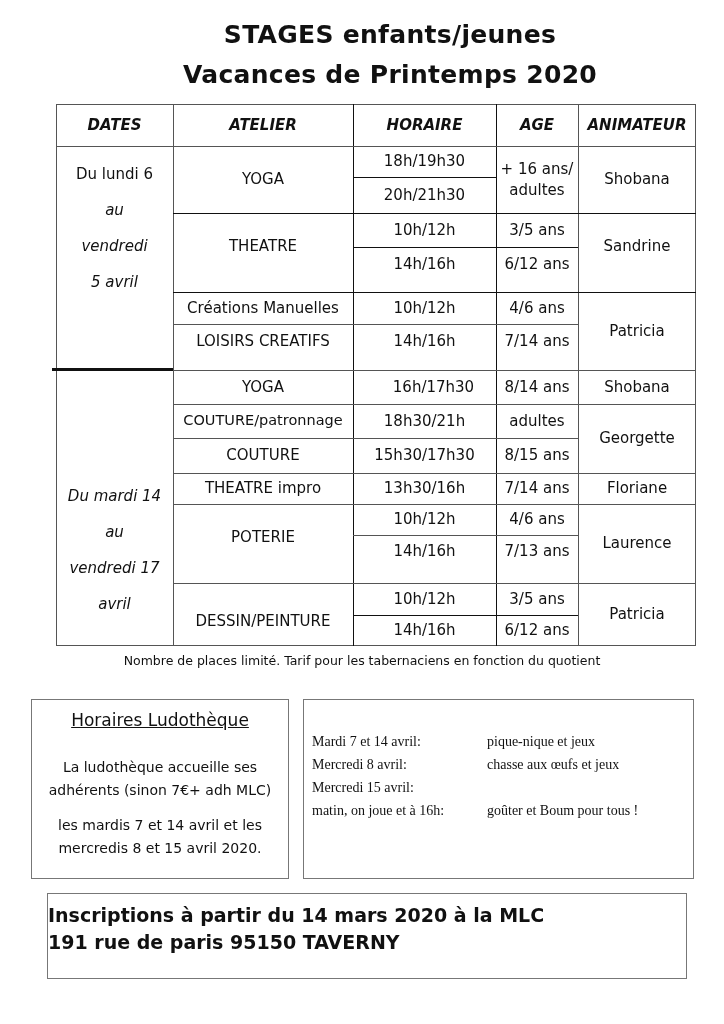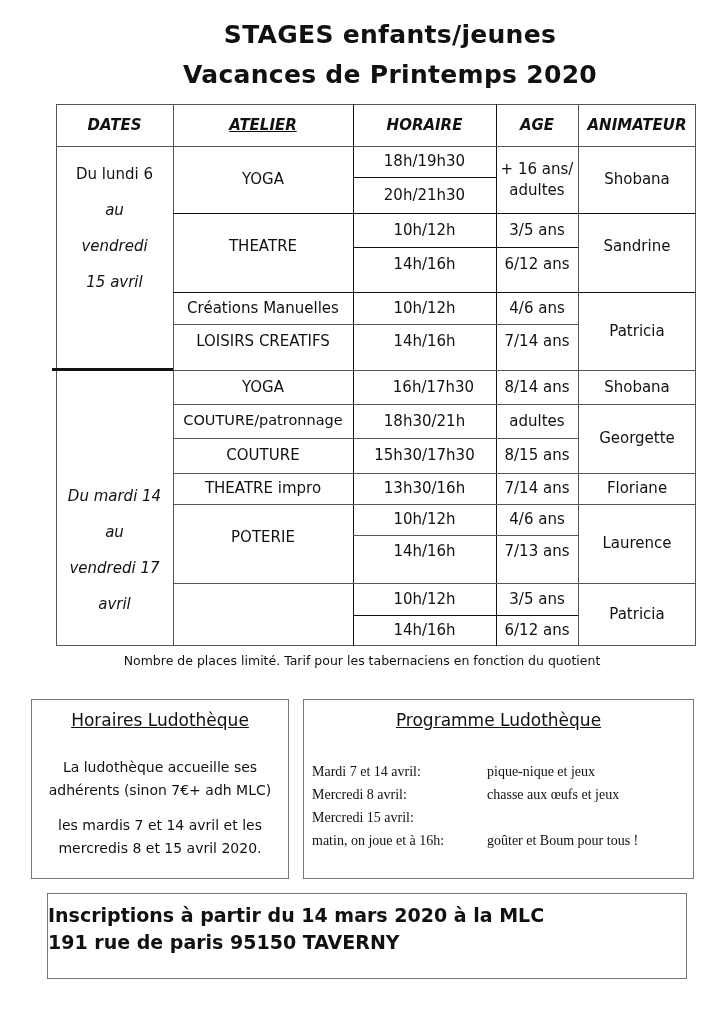--- a/index.html
+++ b/index.html
@@ -54,30 +54,30 @@
 </style>
 </head>
 <body>
 
 <div id="t1" class="title">STAGES enfants/jeunes</div>
 <div id="t2" class="title">Vacances de Printemps 2020</div>
 
 <div class="grid">
 
   <div class="cell hd" style="left:0;top:0;width:117px;height:42px;">DATES</div>
-  <div class="cell hd" style="left:117px;top:0;width:180px;height:42px;text-decoration:underline;">ATELIER</div>
+  <div class="cell hd" style="left:117px;top:0;width:180px;height:42px;">ATELIER</div>
   <div class="cell hd" style="left:297px;top:0;width:143px;height:42px;">HORAIRE</div>
   <div class="cell hd" style="left:440px;top:0;width:82px;height:42px;">AGE</div>
   <div class="cell hd" style="left:522px;top:0;width:118px;height:42px;">ANIMATEUR</div>
 
   <div class="cell dates-block" style="left:0;top:52px;width:117px;height:150px;justify-content:flex-start;">
     <span><span style="display:inline">Du lundi 6</span></span>
     <span class="it">au</span>
     <span class="it">vendredi</span>
-    <span class="it">15 avril</span>
+    <span class="it">5 avril</span>
   </div>
 
   <div class="cell" style="left:117px;top:42px;width:180px;height:67px;">YOGA</div>
   <div class="cell" style="left:297px;top:42px;width:143px;height:31px;">18h/19h30</div>
   <div class="cell" style="left:297px;top:73px;width:143px;height:36px;">20h/21h30</div>
   <div class="cell" style="left:440px;top:42px;width:82px;height:67px;padding:16px 4px;">+ 16 ans/ adultes</div>
   <div class="cell" style="left:522px;top:42px;width:118px;height:67px;">Shobana</div>
 
   <div class="cell" style="left:117px;top:109px;width:180px;height:79px;padding-bottom:12px;">THEATRE</div>
   <div class="cell" style="left:297px;top:109px;width:143px;height:34px;">10h/12h</div>
@@ -121,20 +121,21 @@
   <div class="cell" style="left:440px;top:369px;width:82px;height:31px;">7/14 ans</div>
   <div class="cell" style="left:522px;top:369px;width:118px;height:31px;">Floriane</div>
 
   <div class="cell" style="left:117px;top:400px;width:180px;height:79px;padding-bottom:12px;">POTERIE</div>
   <div class="cell" style="left:297px;top:400px;width:143px;height:31px;">10h/12h</div>
   <div class="cell" style="left:297px;top:431px;width:143px;height:32px;">14h/16h</div>
   <div class="cell" style="left:440px;top:400px;width:82px;height:31px;">4/6 ans</div>
   <div class="cell" style="left:440px;top:431px;width:82px;height:32px;">7/13 ans</div>
   <div class="cell" style="left:522px;top:400px;width:118px;height:79px;">Laurence</div>
 
+  <div class="cell" style="left:117px;top:479px;width:180px;height:63px;padding-top:14px;">DESSIN/PEINTURE</div>
   <div class="cell" style="left:297px;top:479px;width:143px;height:32px;">10h/12h</div>
   <div class="cell" style="left:297px;top:511px;width:143px;height:31px;">14h/16h</div>
   <div class="cell" style="left:440px;top:479px;width:82px;height:32px;">3/5 ans</div>
   <div class="cell" style="left:440px;top:511px;width:82px;height:31px;">6/12 ans</div>
   <div class="cell" style="left:522px;top:479px;width:118px;height:63px;">Patricia</div>
 
   <div class="ln h" style="left:0;top:0;width:640px;"></div>
   <div class="ln h" style="left:0;top:541px;width:640px;"></div>
   <div class="ln v" style="left:0;top:0;height:542px;"></div>
   <div class="ln v" style="left:639px;top:0;height:542px;"></div>
@@ -171,21 +172,20 @@
     <div>La ludothèque accueille ses</div>
     <div>adhérents (sinon 7€+ adh MLC)</div>
   </div>
   <div class="para p2">
     <div>les mardis 7 et 14 avril et les</div>
     <div>mercredis 8 et 15 avril 2020.</div>
   </div>
 </div>
 
 <div id="box-right" class="box">
-  <div class="box-title">Programme Ludothèque</div>
   <div class="prog">
     <div class="prow">
       <span class="pk">Mardi 7 et 14 avril:</span>
       <span class="pv">pique-nique et jeux</span>
     </div>
     <div class="prow">
       <span class="pk">Mercredi 8 avril:</span>
       <span class="pv">chasse aux œufs et jeux</span>
     </div>
     <div class="prow">

